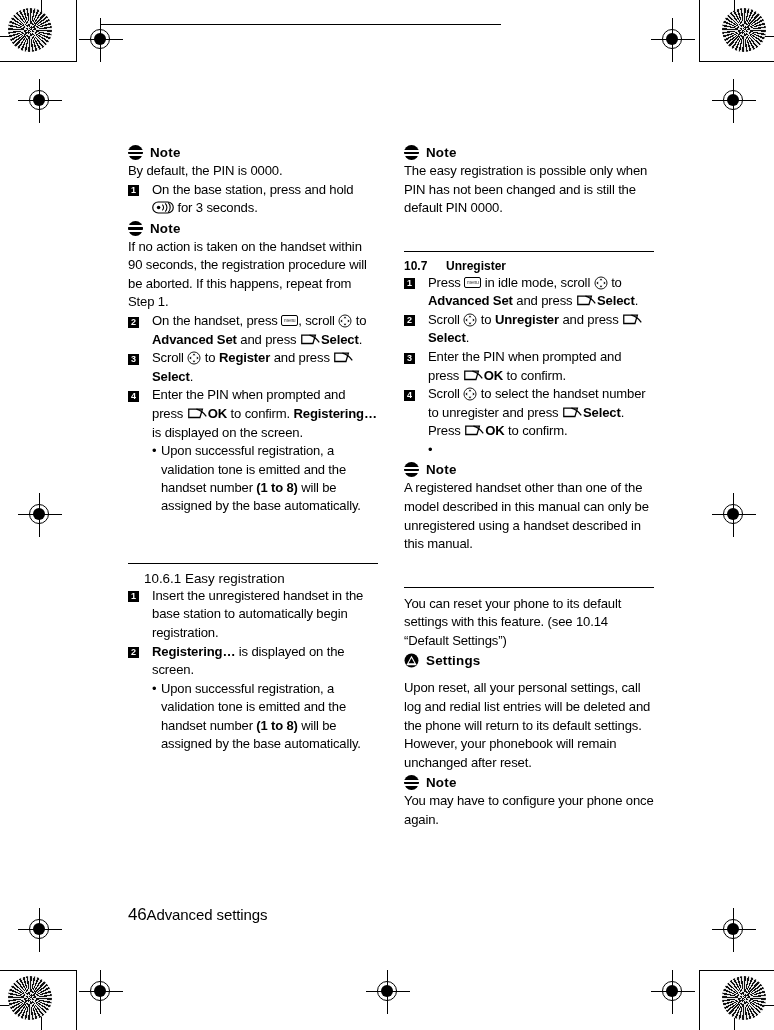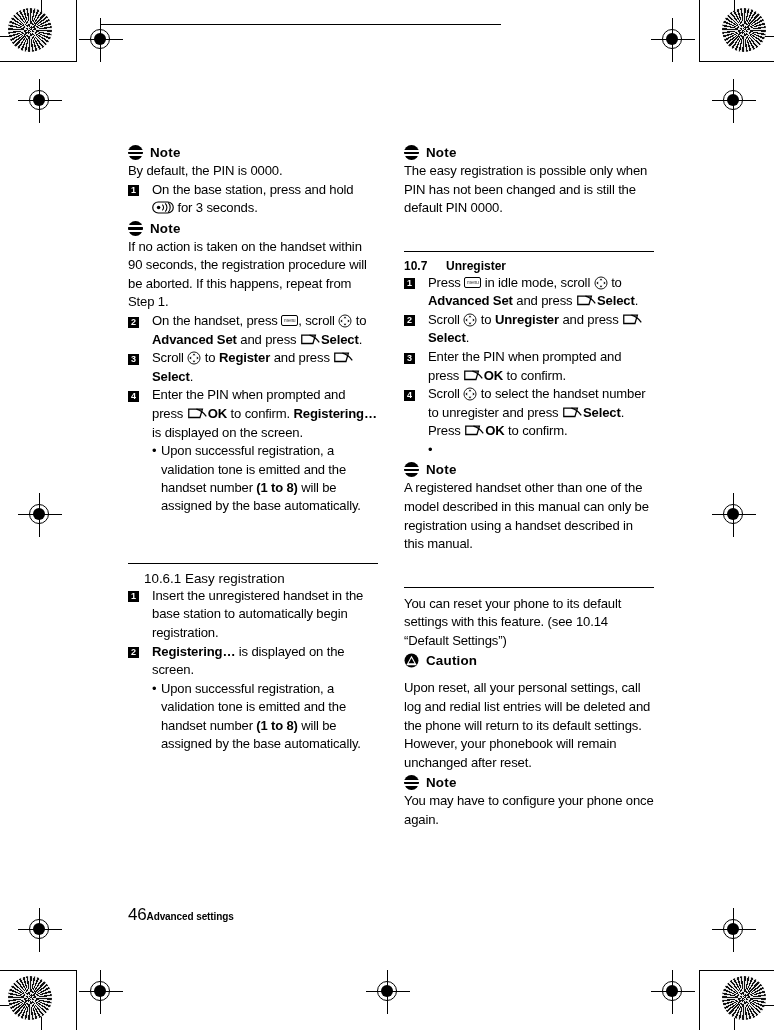--- a/index.html
+++ b/index.html
@@ -221,23 +221,22 @@
     width: 527px;
     display: flex;
     justify-content: flex-start;
     align-items: baseline;
   }
   .footer .pg {
     font-size: 17px;
     letter-spacing: -0.2px;
   }
   .footer .sect {
-    font-size: 10px;
+    font-size: 15px;
     letter-spacing: -0.1px;
-    font-weight: bold;
   }
   .spacer-sm { height: 9px; }
   .spacer-md { height: 20px; }
   .spacer-lg { height: 34px; }
 </style>
 </head>
 <body>
 
 <div id="page">
 
@@ -485,36 +484,36 @@
         </div>
 
         <div class="bullet">
           <span class="bullet-dot">•</span>
         </div>
 
         <div class="notebar">
           <span class="icon-note"></span>
           <span class="label">Note</span>
         </div>
-        <p class="para">A registered handset other than one of the model described in this manual can only be registration using a handset described in this manual.</p>
+        <p class="para">A registered handset other than one of the model described in this manual can only be unregistered using a handset described in this manual.</p>
 
         <div class="spacer-md"></div>
         <div class="rule"></div>
 
         <p class="para">You can reset your phone to its default settings with this feature. (see 10.14 “Default Settings”)</p>
 
         <div class="notebar">
           <span class="icon-caution">
             <svg viewBox="0 0 20 20" width="15" height="15">
                 <circle cx="10" cy="10" r="9.3" fill="#000"></circle>
                 <path d="M10 3.6 L17 16.2 H3 Z" fill="#fff"></path>
                 <path d="M10 6.6 L13.9 13.6 H6.1 Z" fill="#000"></path>
               </svg>
           </span>
-          <span class="label">Caution</span>
+          <span class="label">Settings</span>
         </div>
         <div class="spacer-sm"></div>
         <p class="para">Upon reset, all your personal settings, call log and redial list entries will be deleted and the phone will return to its default settings. However, your phonebook will remain unchanged after reset.</p>
 
         <div class="notebar">
           <span class="icon-note"></span>
           <span class="label">Note</span>
         </div>
         <p class="para">You may have to configure your phone once again.</p>
 

